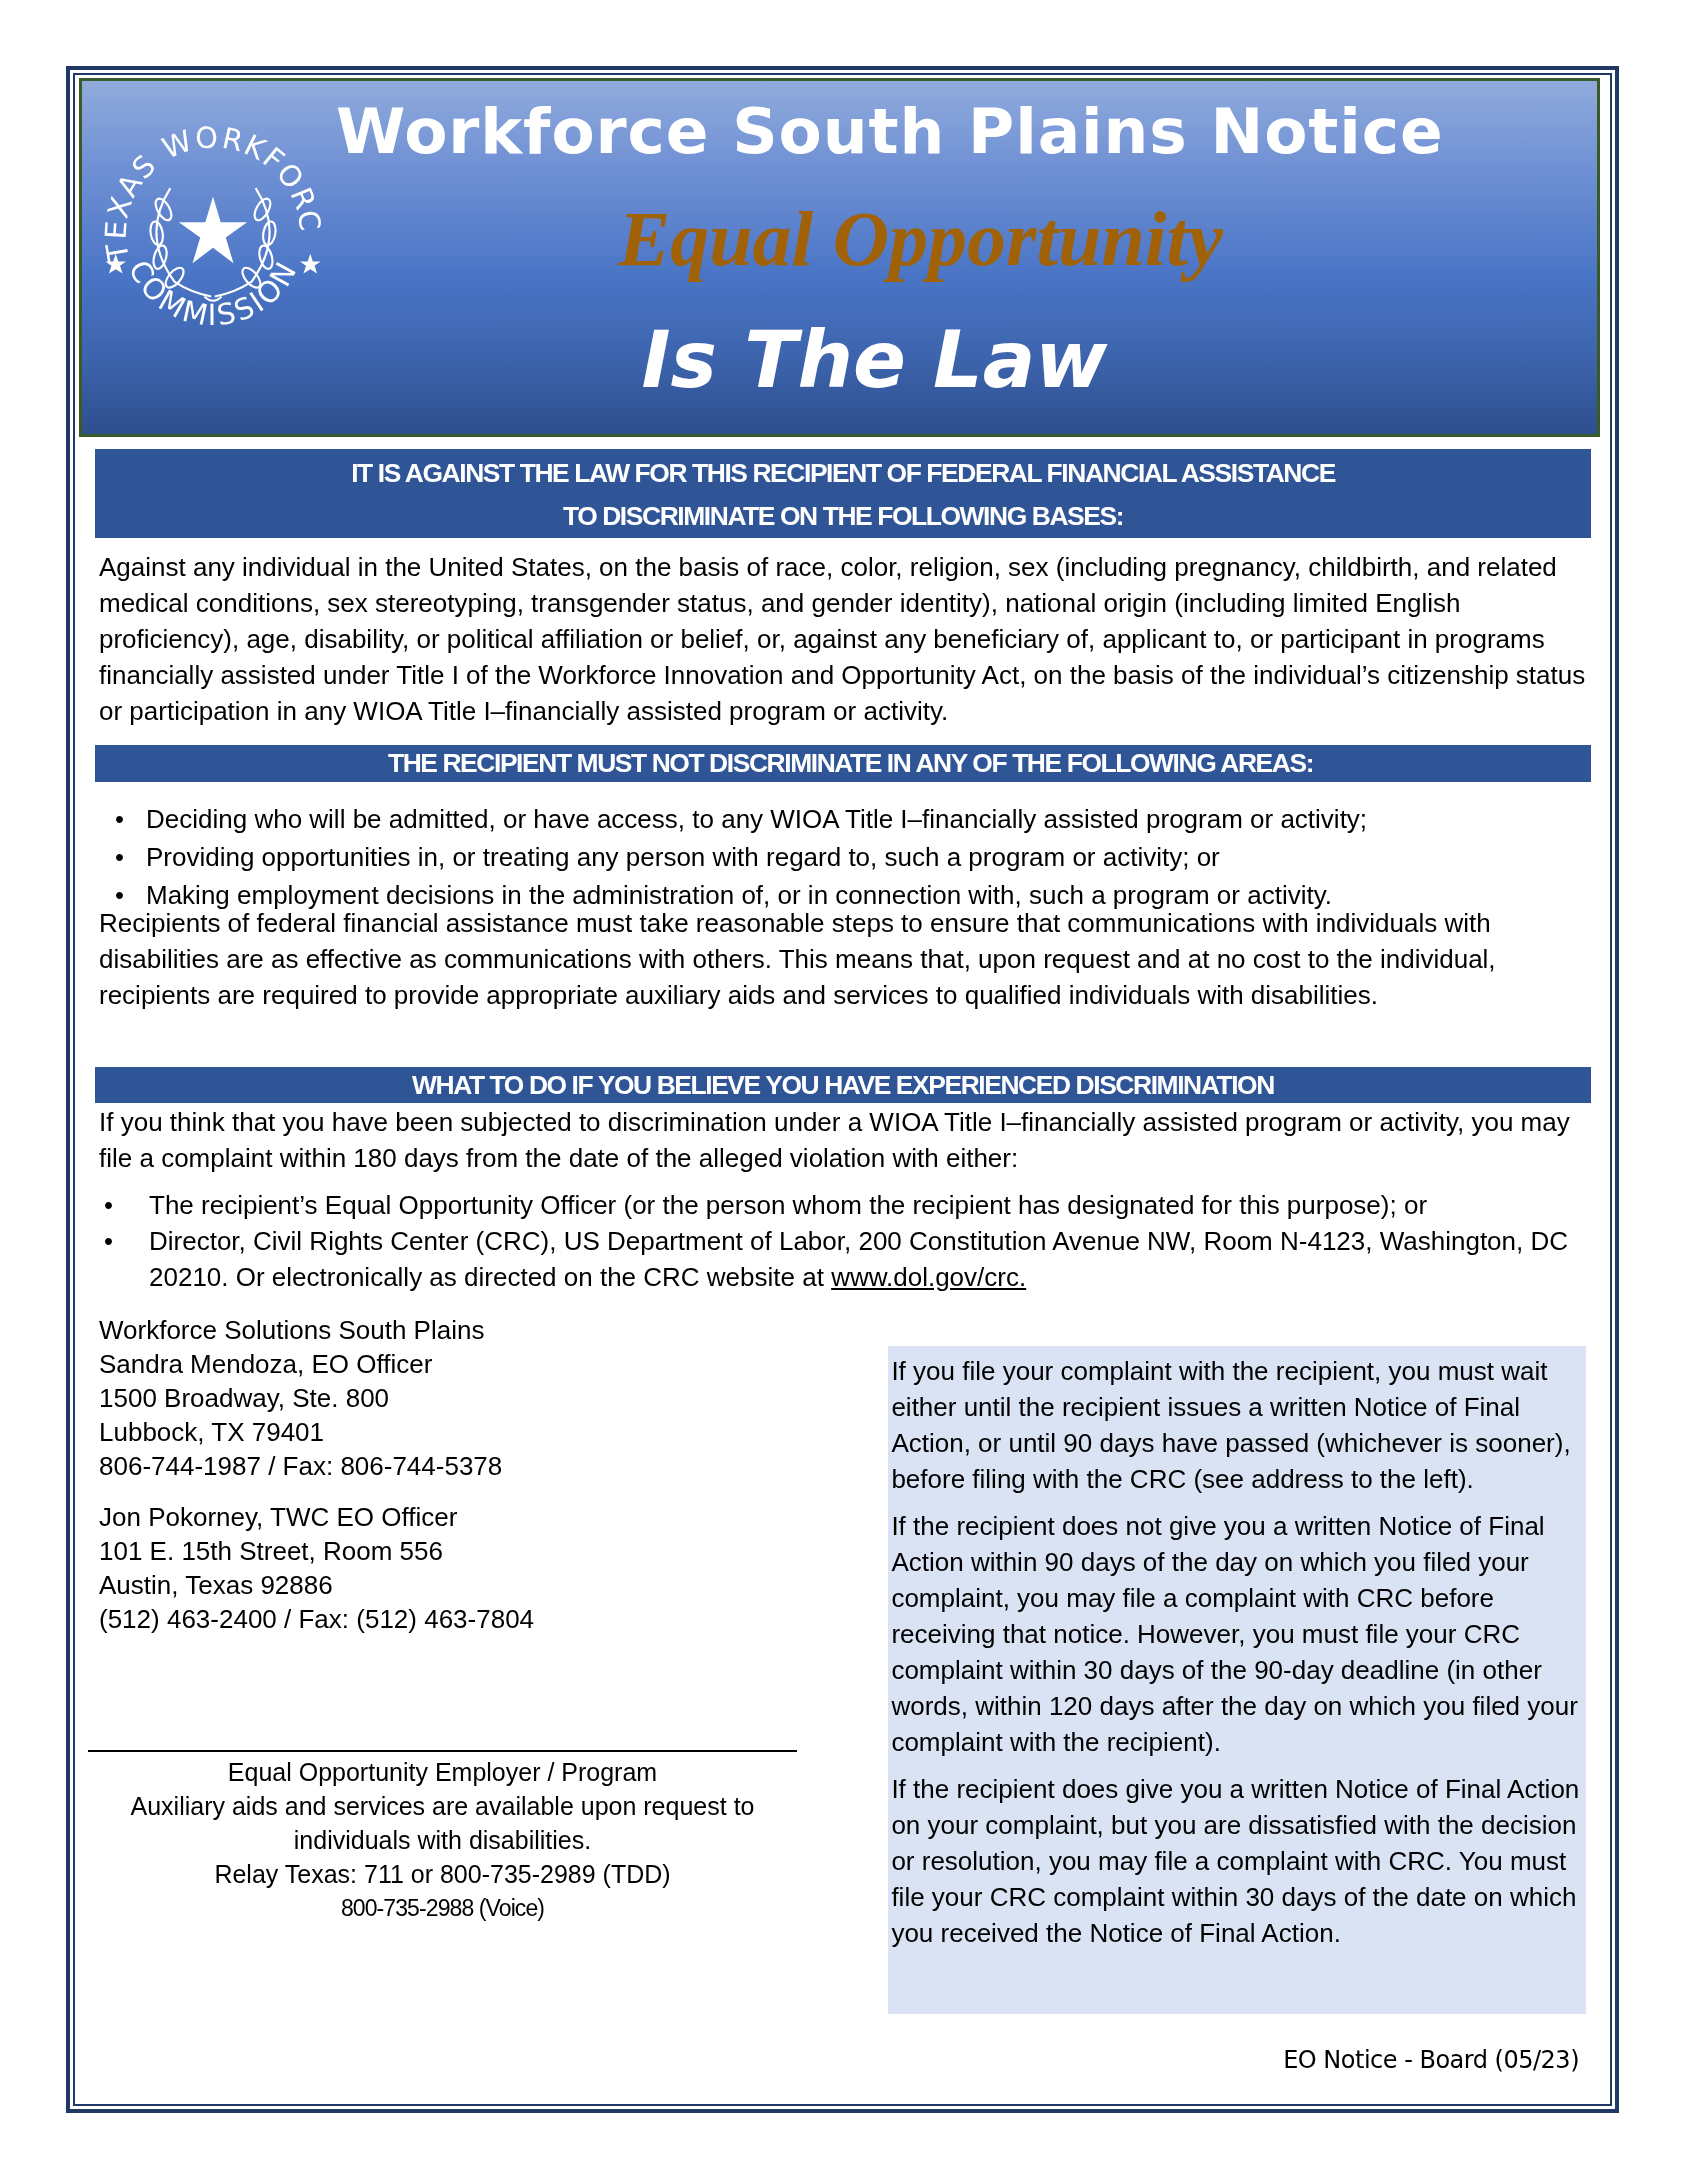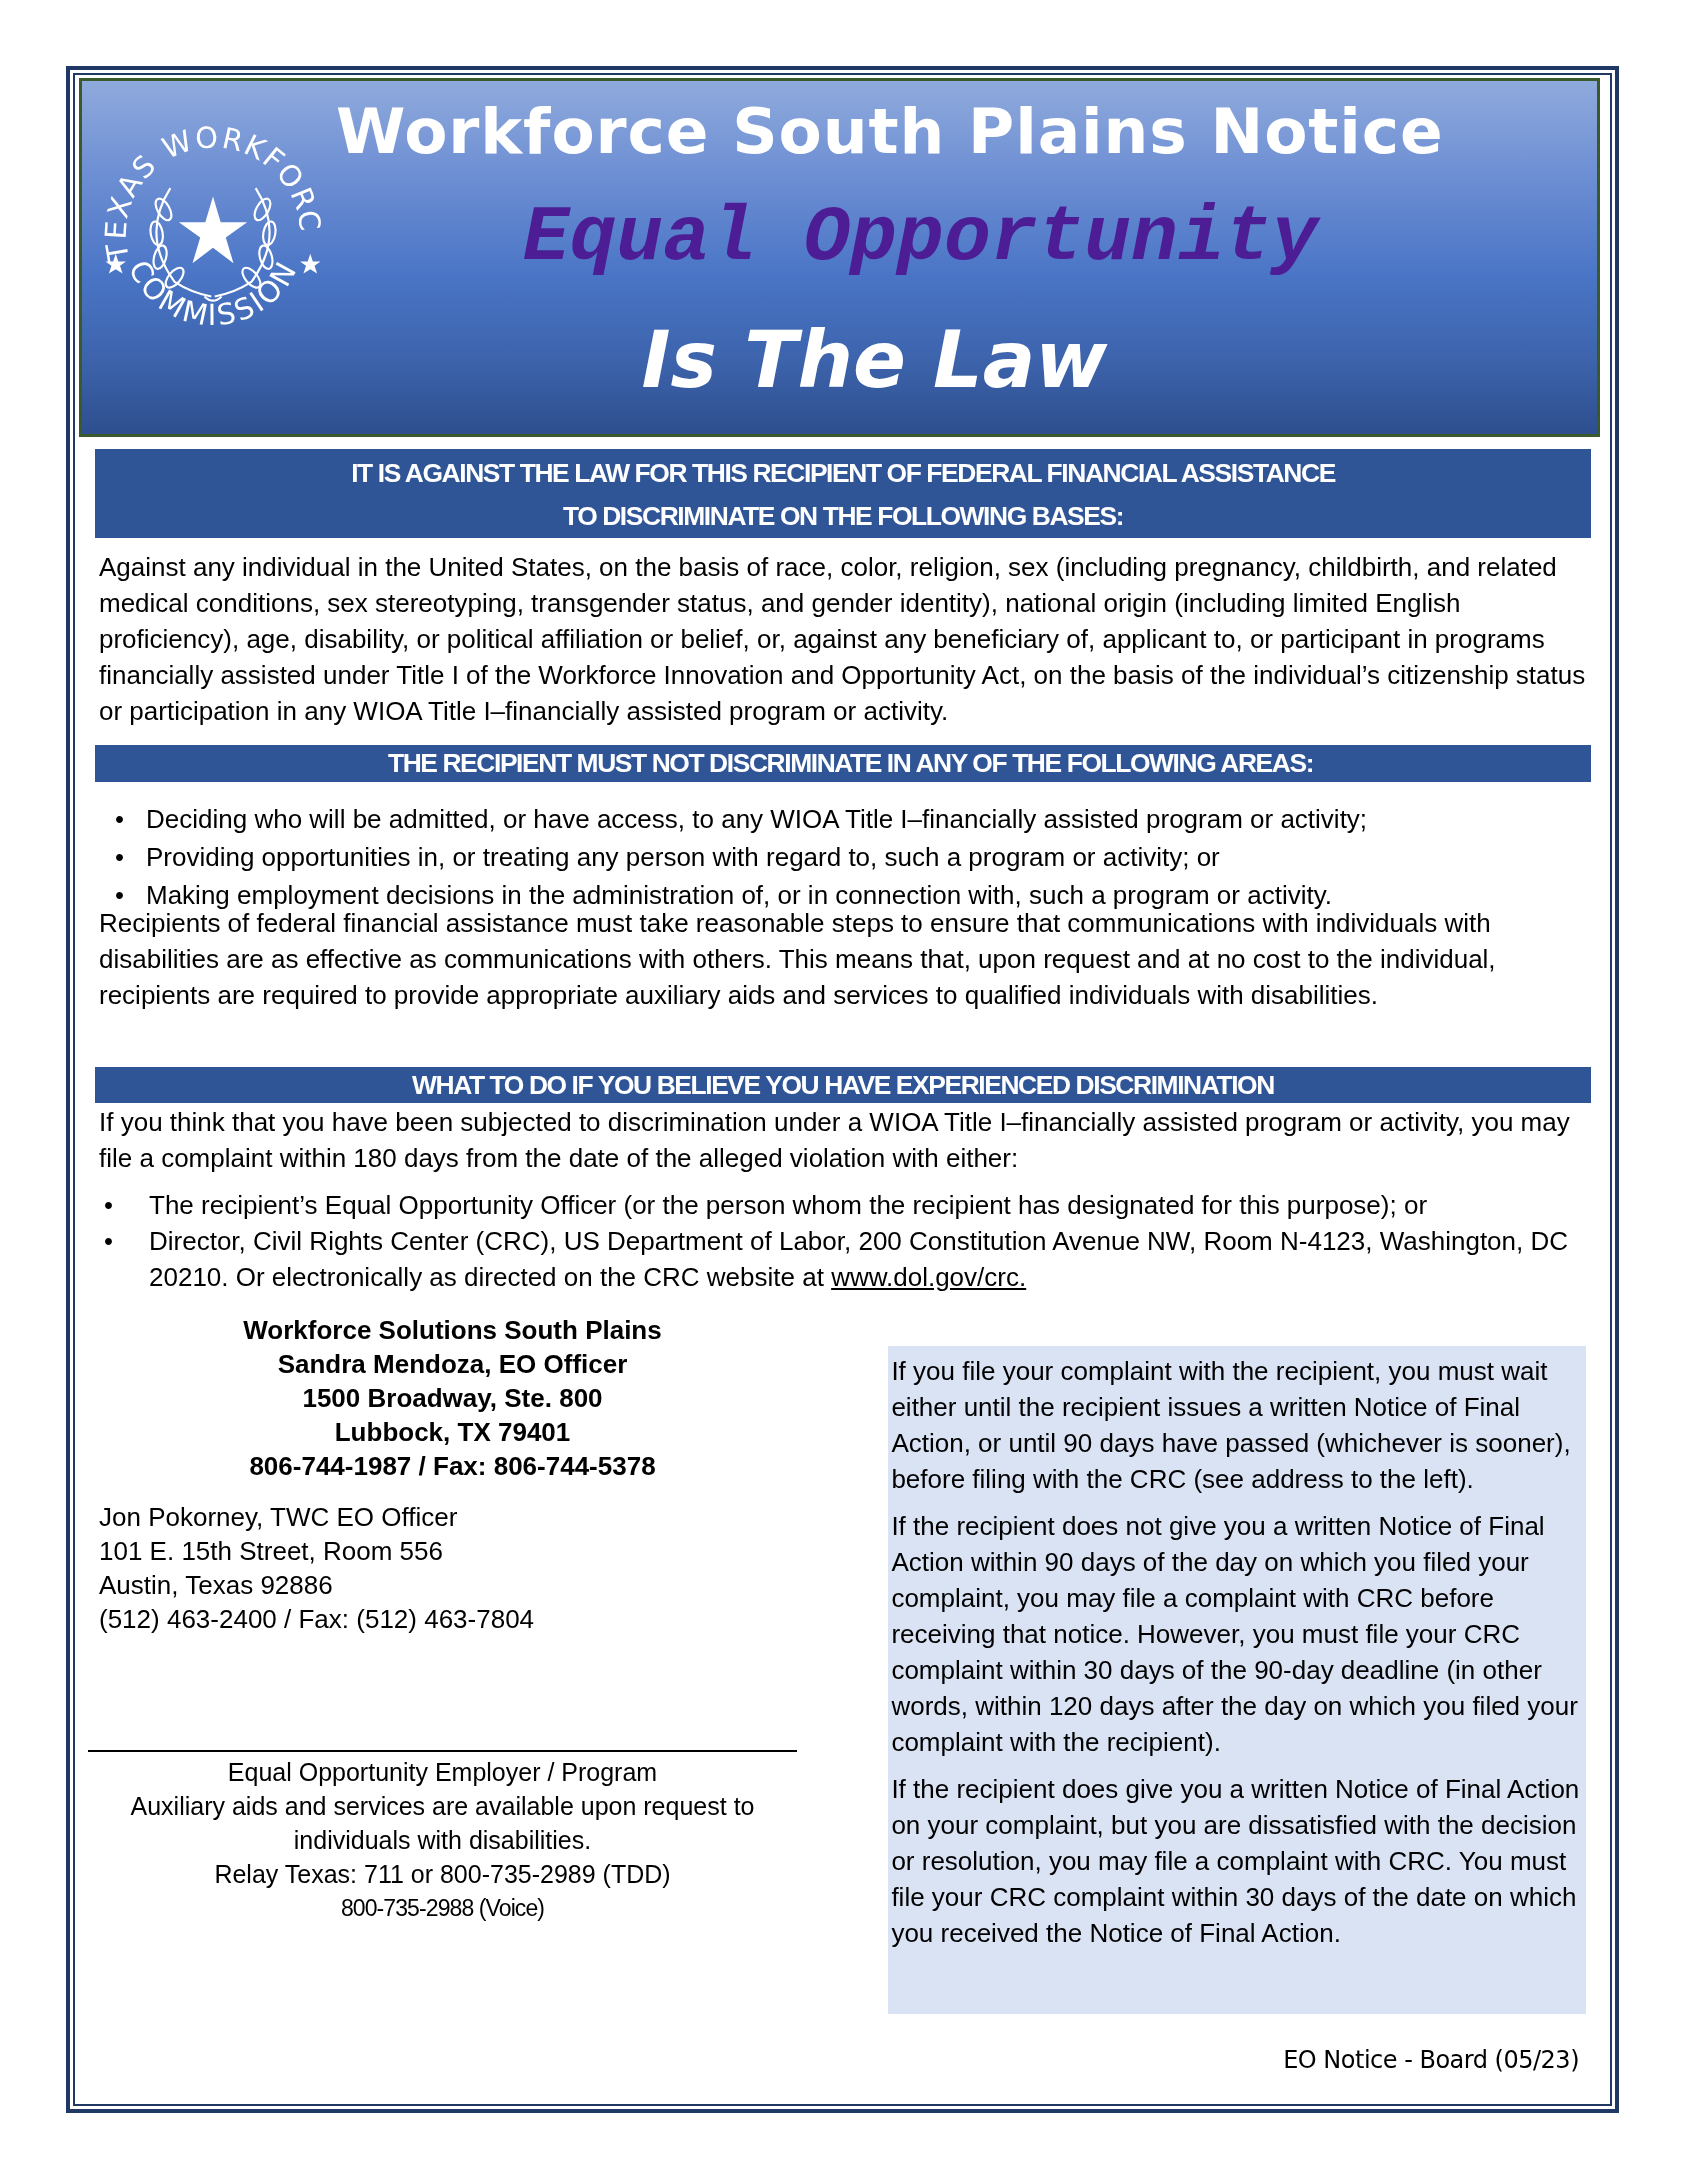--- a/index.html
+++ b/index.html
@@ -9,42 +9,42 @@
          border: 4.3px solid #1f3864; box-sizing: border-box; }
   .frame-inner { position: absolute; left: 73px; top: 73px; width: 1539px; height: 2033px;
          border: 2.6px solid #1f3864; box-sizing: border-box; }
   .banner { position: absolute; left: 79px; top: 78px; width: 1521px; height: 359px;
          box-sizing: border-box; border: 3.4px solid #3b5a2c;
          background: linear-gradient(to bottom, #8faadc 0%, #6f90d4 25%, #4a75c6 55%, #3d64ad 78%, #2e4f8e 100%); }
   .logo { position: absolute; left: 85px; top: 107px; width: 256px; height: 256px; }
   .t1 { position: absolute; left: 336px; top: 95px; width: 1022px; font-family: "DejaVu Sans", sans-serif;
         font-size: 63px; color: #fff; white-space: nowrap; letter-spacing: 0.9px; font-weight: bold; }
   .t2 { position: absolute; left: 79px; top: 194px; width: 1521px; text-align: center; padding-left: 162px; box-sizing: border-box;
-        font-family: Liberation Mono, monospace; font-weight: bold; font-style: italic; font-size: 78px; color: #4c1d95; white-space: nowrap; }
+        font-family: Liberation Serif, serif; font-weight: bold; font-style: italic; font-size: 78px; color: #a16207; white-space: nowrap; }
   .t3 { position: absolute; left: 79px; top: 315px; width: 1521px; text-align: center; padding-left: 70px; box-sizing: border-box;
         font-family: "DejaVu Sans", sans-serif; font-weight: bold; font-style: italic; font-size: 78px; color: #fff; white-space: nowrap; }
   .bar { position: absolute; left: 95px; width: 1496px; background: #2f5597; color: #fff;
          font-family: "Liberation Sans", sans-serif; font-weight: bold; text-align: center;
          font-size: 26.4px; letter-spacing: -1.4px; box-sizing: border-box; }
   .bar1 { top: 449px; height: 89px; padding-top: 3.4px; line-height: 43px; }
   .bar2 { top: 745px; height: 37px; line-height: 37px; padding-left: 15px; }
   .bar3 { top: 1067px; height: 36px; line-height: 36px; }
   .para { position: absolute; left: 99px; width: 1499px; font-size: 26px; line-height: 36px; }
   .p1 { top: 549px; }
   .list1 { position: absolute; left: 99px; top: 784px; width: 1499px; margin: 16px; padding: 0; list-style: none; font-size: 26px; line-height: 38px; }
   .list1 li { position: relative; padding-left: 31px; }
   .list1 li::before { content: "\2022"; position: absolute; left: 0; top: 0; font-size: 25.6px; }
   .p2 { top: 905px; }
   .p3 { top: 1104px; }
   .list2 { position: absolute; left: 99px; top: 1187px; width: 1499px; margin: 0; padding: 0; list-style: none; font-size: 26px; line-height: 36px; }
   .list2 li { position: relative; padding-left: 50px; }
   .list2 li::before { content: "\2022"; position: absolute; left: 5.1px; top: 0; font-size: 25.6px; }
   .link { color: #000; text-decoration: underline; }
   .left-col { position: absolute; left: 99px; top: 1313px; width: 707px; font-size: 26px; line-height: 34px; }
-  .left-col .bold { font-weight: bold; text-align: center; }
+  .left-col .bold { font-weight: normal; }
   .left-col .gap { height: 17px; }
   .sep { position: absolute; left: 88px; top: 1750px; width: 709px; height: 1.7px; background: #000; }
   .eoe { position: absolute; left: 88px; top: 1755px; width: 709px; text-align: center; font-size: 25px; line-height: 34px; }
   .eoe .voice { font-size: 23px; letter-spacing: -0.9px; }
   .right-box { position: absolute; left: 888px; top: 1346px; width: 698px; height: 668px; background: #dae3f3;
                box-sizing: border-box; padding: 6.8px 5.1px 0 3.4px; font-size: 26px; line-height: 36px; }
   .right-box p { margin: 0 0 11px 0; }
   .footer-code { position: absolute; right: 106px; top: 2046px; font-family: "DejaVu Sans", sans-serif; font-size: 24px; letter-spacing: -0.5px; }
 </style>
 </head>

